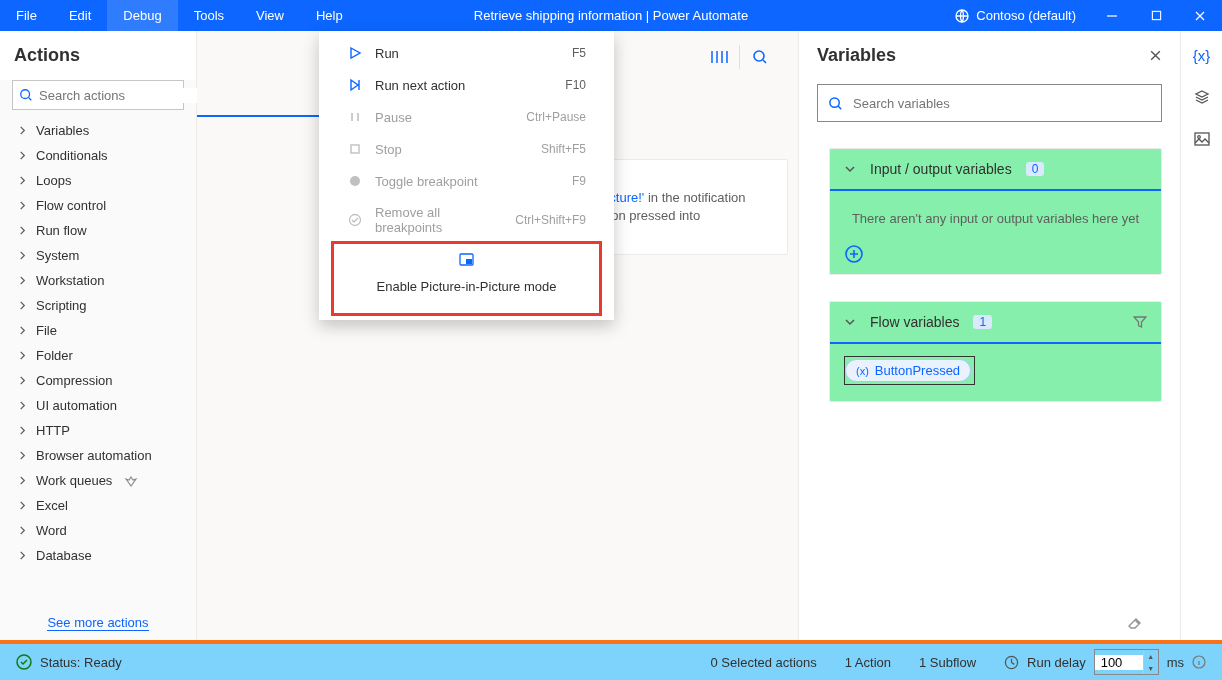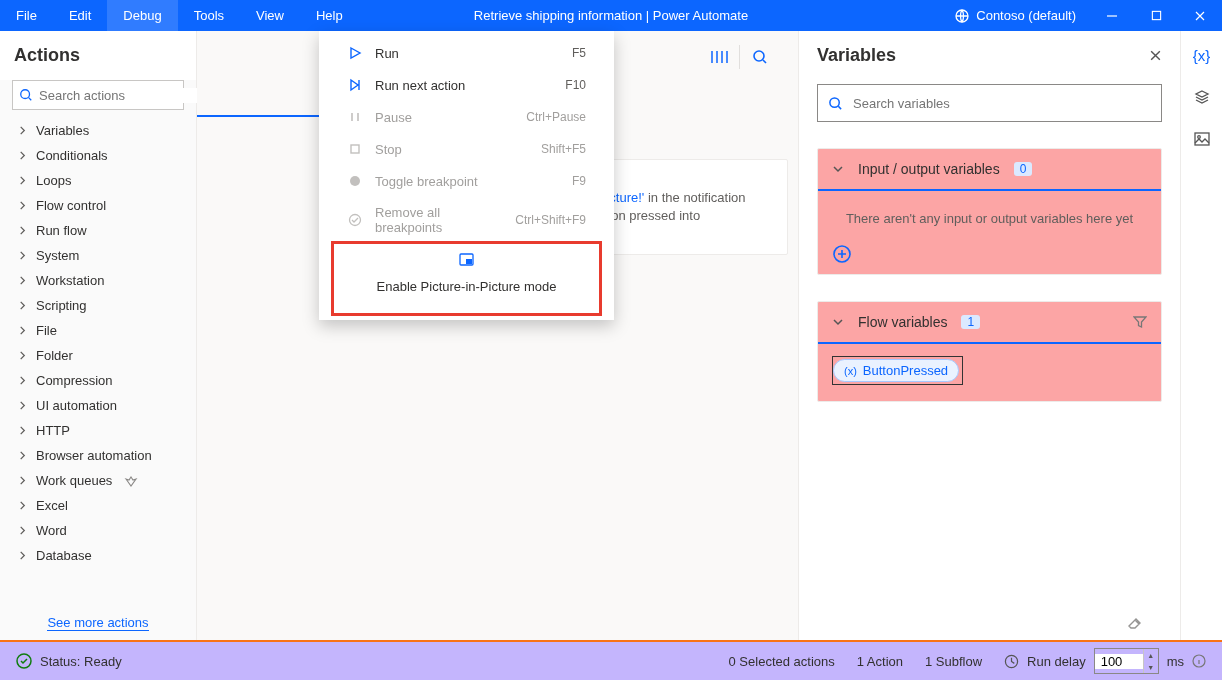--- a/index.html
+++ b/index.html
@@ -43,36 +43,36 @@
   .dropdown .item.disabled { color: #a19f9d; }
   .dropdown .item.disabled .sc { color: #a19f9d; }
   .dropdown .item.highlight { outline: 3px solid #e83b2e; outline-offset: -1px; flex-direction: column; }
   .dropdown .icon { width: 16px; height: 16px; display: flex; align-items: center; justify-content: center; }
   
   .vars { width: 382px; background: #fff; border-left: 1px solid #edebe9; display: flex; flex-direction: column; padding: 14px 18px 0 18px; }
   .vars .hdr { display: flex; align-items: center; justify-content: space-between; margin-bottom: 18px; }
   .vars .hdr h2 { font-size: 18px; font-weight: 600; }
   .vars .search { height: 38px; border: 1px solid #8a8886; display: flex; align-items: center; padding: 0 10px; gap: 10px; margin-bottom: 26px; }
   .vars .search input { border: none; outline: none; flex: 1; font-size: 13px; }
-  .section { border: 1px solid #edebe9; border-radius: 2px; margin-bottom: 26px; background: #fca5a5; }
+  .section { border: 1px solid #edebe9; border-radius: 2px; margin-bottom: 26px; background: #86efac; margin-left: 12px; }
   .section .shdr { display: flex; align-items: center; padding: 12px 14px; gap: 14px; border-bottom: 2px solid #0c66ff; }
   .section .shdr .title { font-size: 14px; }
   .section .shdr .count { background: #dbe9ff; color: #0c66ff; border-radius: 3px; padding: 0 6px; font-size: 12px; }
   .section .shdr .spacer { flex: 1; }
   .section .body { padding: 20px 14px; text-align: center; color: #605e5c; font-size: 13px; }
   .section .body.plus { padding-bottom: 10px; }
   .plusbtn { margin-top: 18px; color: #0c66ff; }
   .chip { display: inline-flex; align-items: center; gap: 6px; border: 1px solid #a6c8ff; background: #eaf2ff; color: #0c66ff; border-radius: 13px; padding: 3px 10px; font-size: 13px; }
   .chipwrap { border: 1px solid #333; padding: 2px 3px 2px 0; display: inline-block; margin: 12px 14px 16px; }
   
   .rail { width: 42px; background: #fff; border-left: 1px solid #edebe9; display: flex; flex-direction: column; align-items: center; padding-top: 14px; gap: 22px; }
   .rail .rb { color: #0c66ff; width: 20px; height: 20px; display: flex; align-items: center; justify-content: center; }
   .rail .rb.gray { color: #555; }
   
-  .status { height: 40px; border-top: 2px solid #f97316; display: flex; align-items: center; padding: 0 16px; font-size: 13px; gap: 22px; background: #c4b5fd; }
+  .status { height: 40px; border-top: 4px solid #f97316; display: flex; align-items: center; padding: 0 16px; font-size: 13px; gap: 28px; background: #7dd3fc; }
   .status .ready { display: flex; align-items: center; gap: 8px; }
   .status .spacer { flex: 1; }
   .status .delay { display: flex; align-items: center; gap: 8px; }
   .status .num { border: 1px solid #8a8886; height: 26px; display: flex; align-items: center; }
   .status .num input { border: none; width: 48px; padding: 0 6px; outline: none; font-size: 13px; }
   .status .num .spin { display: flex; flex-direction: column; border-left: 1px solid #c8c6c4; }
   .status .num .spin div { width: 14px; height: 12px; display: flex; align-items: center; justify-content: center; font-size: 7px; color: #555; }
   .eraser { margin-left: auto; margin-top: auto; padding: 10px 18px; color: #959493; }
   svg { display: block; }
 </style>

